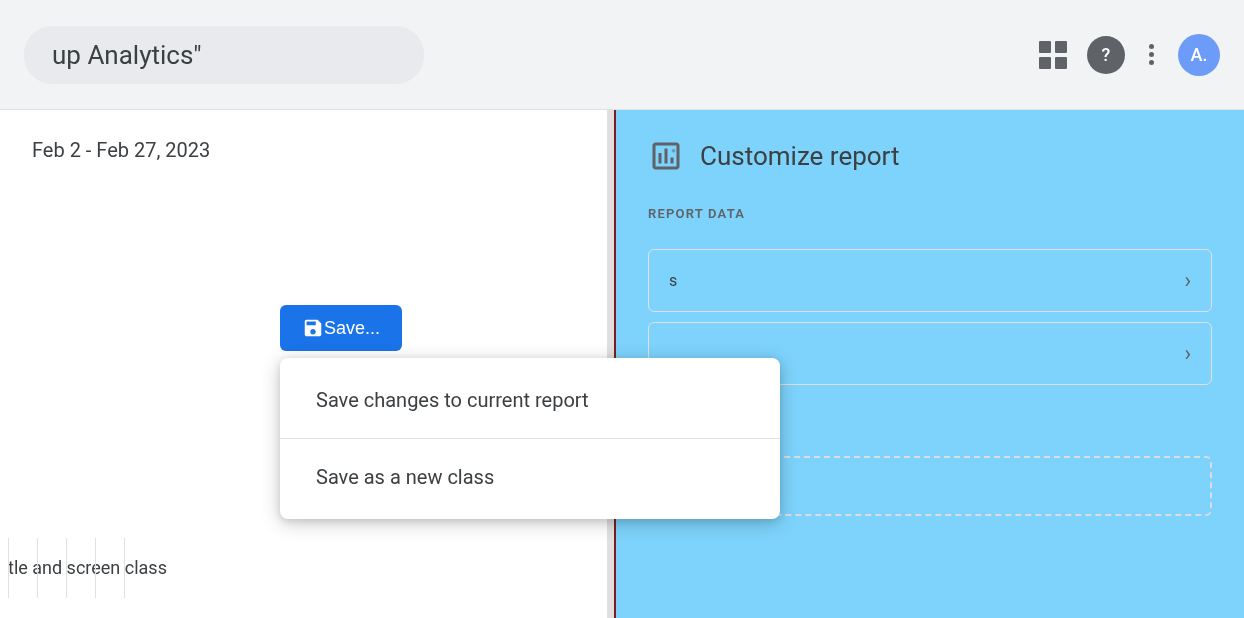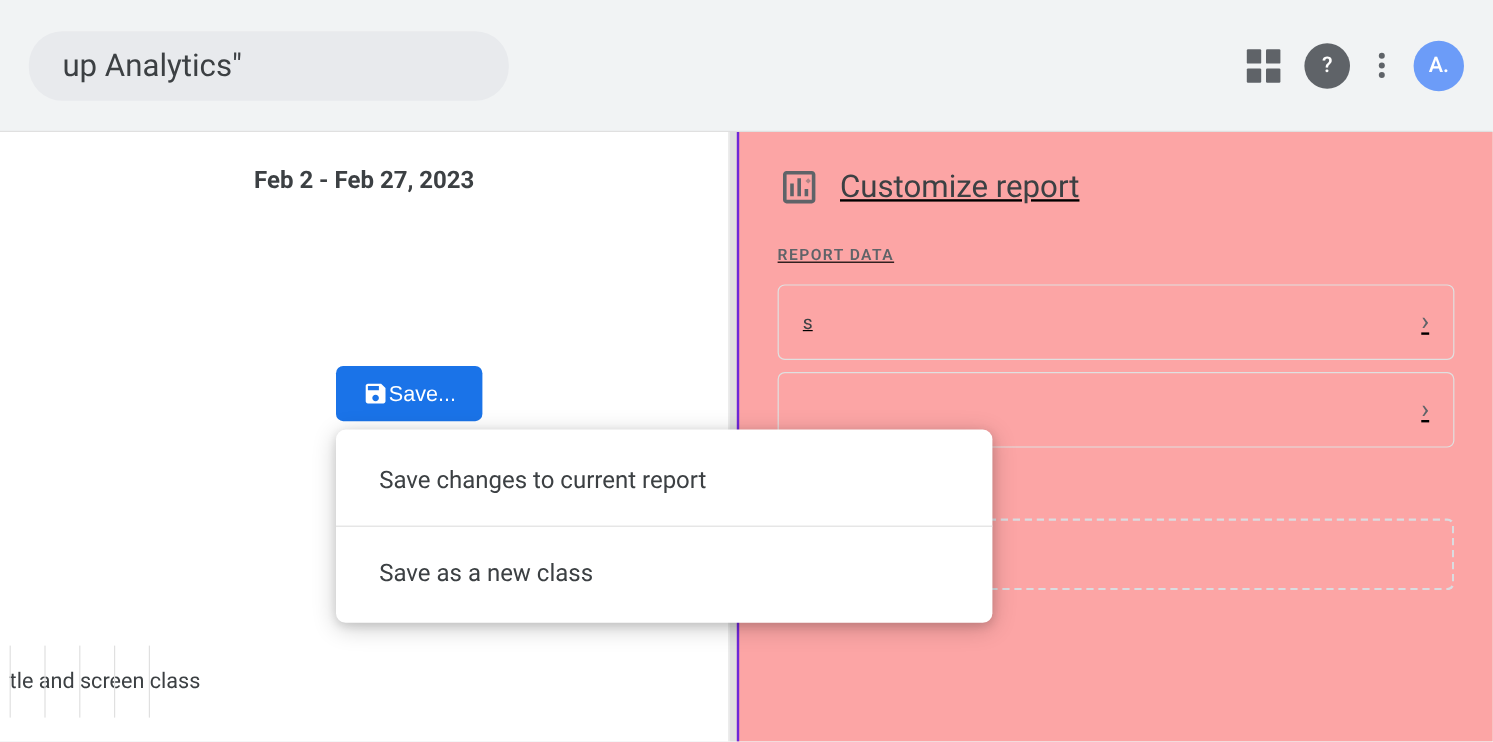--- a/index.html
+++ b/index.html
@@ -118,23 +118,22 @@
       flex: 0 0 608px;
       background: #fff;
       padding: 28px 32px;
       position: relative;
       border-right: 1px solid #e0e0e0;
     }
 
     .date-range {
       font-size: 20px;
       color: #3c4043;
-      font-weight: 700;
+      font-weight: 400;
       margin-bottom: 28px;
-      text-align: center;
     }
 
     .save-button {
       background: #1a73e8;
       color: white;
       border: none;
       border-radius: 6px;
       padding: 12px 22px;
       font-size: 18px;
       font-weight: 500;
@@ -152,21 +151,21 @@
     }
 
     
     .dropdown-menu {
       position: absolute;
       top: 248px;
       left: 280px;
       background: white;
       border-radius: 8px;
       box-shadow: 0 4px 20px rgba(0,0,0,0.2), 0 2px 8px rgba(0,0,0,0.12);
-      width: 547px;
+      width: 500px;
       z-index: 100;
       padding: 8px 0;
     }
 
     .dropdown-item {
       padding: 22px 36px;
       font-size: 20px;
       color: #3c4043;
       cursor: pointer;
       font-weight: 400;
@@ -194,25 +193,24 @@
 
     .chart-line {
       width: 1px;
       background: #e0e0e0;
       height: 60px;
     }
 
     
     .right-panel {
       flex: 1;
-      background: #fca5a5;
+      background: #7dd3fc;
       padding: 28px 32px;
-      border-left: 2px solid #6d28d9;
+      border-left: 2px solid #7f1d1d;
       overflow-y: auto;
-      text-decoration: underline;
     }
 
     .customize-header {
       display: flex;
       align-items: center;
       gap: 16px;
       margin-bottom: 32px;
     }
 
     .customize-icon {
@@ -226,21 +224,21 @@
       color: #3c4043;
       font-weight: 400;
     }
 
     .section-label {
       font-size: 13px;
       font-weight: 600;
       color: #5f6368;
       letter-spacing: 1.2px;
       text-transform: uppercase;
-      margin-bottom: 16px;
+      margin-bottom: 28px;
     }
 
     .report-row {
       border: 1px solid #e0e0e0;
       border-radius: 6px;
       padding: 18px 20px;
       display: flex;
       align-items: center;
       justify-content: space-between;
       margin-bottom: 10px;

